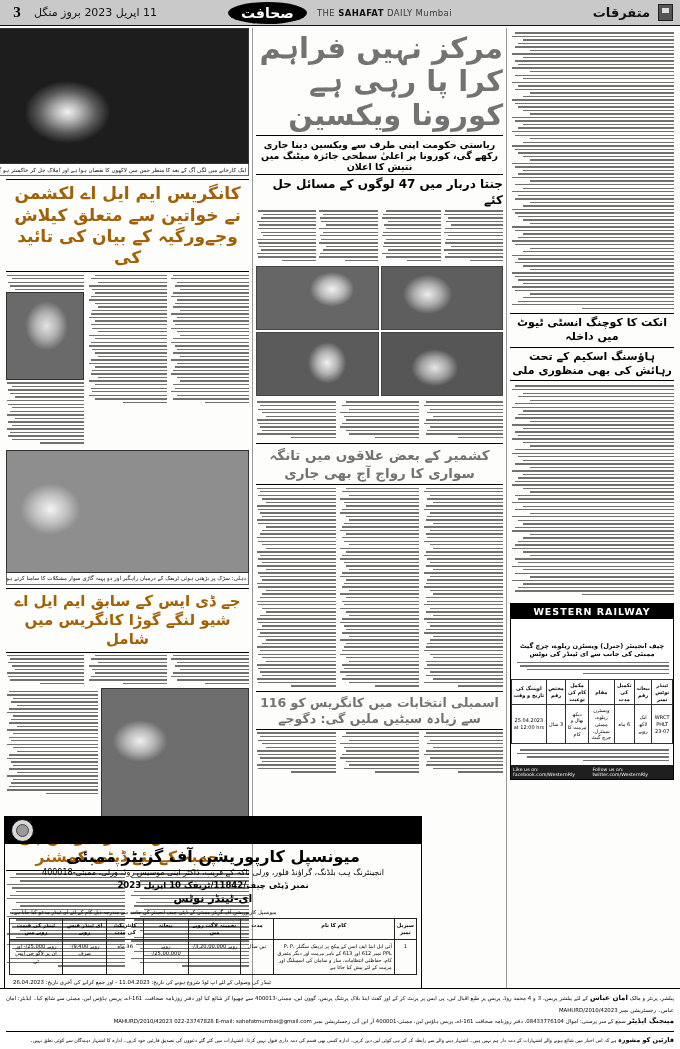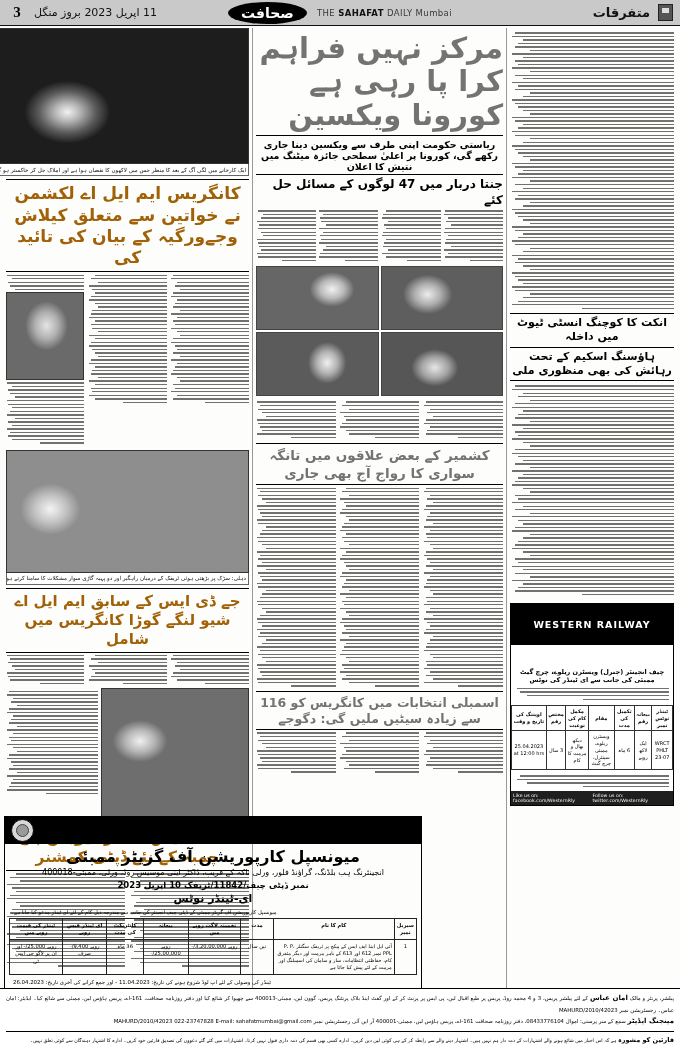--- a/index.html
+++ b/index.html
@@ -255,21 +255,21 @@
     margin-top: 4px;
     background: #fff;
   }
   .ad-banner {
     background: #000;
     color: #fff;
     text-align: center;
     font-size: 9.5px;
     font-weight: bold;
     letter-spacing: 1px;
-    padding: 15px 0;
+    padding: 2px 0;
     direction: ltr;
   }
   .ad-wr-line {
     font-size: 6.5px;
     text-align: center;
     padding: 2.5px 4px 1px;
     font-weight: bold;
     margin-top: 20px;
   }
   .ad-sub { padding: 1px 4px; }

